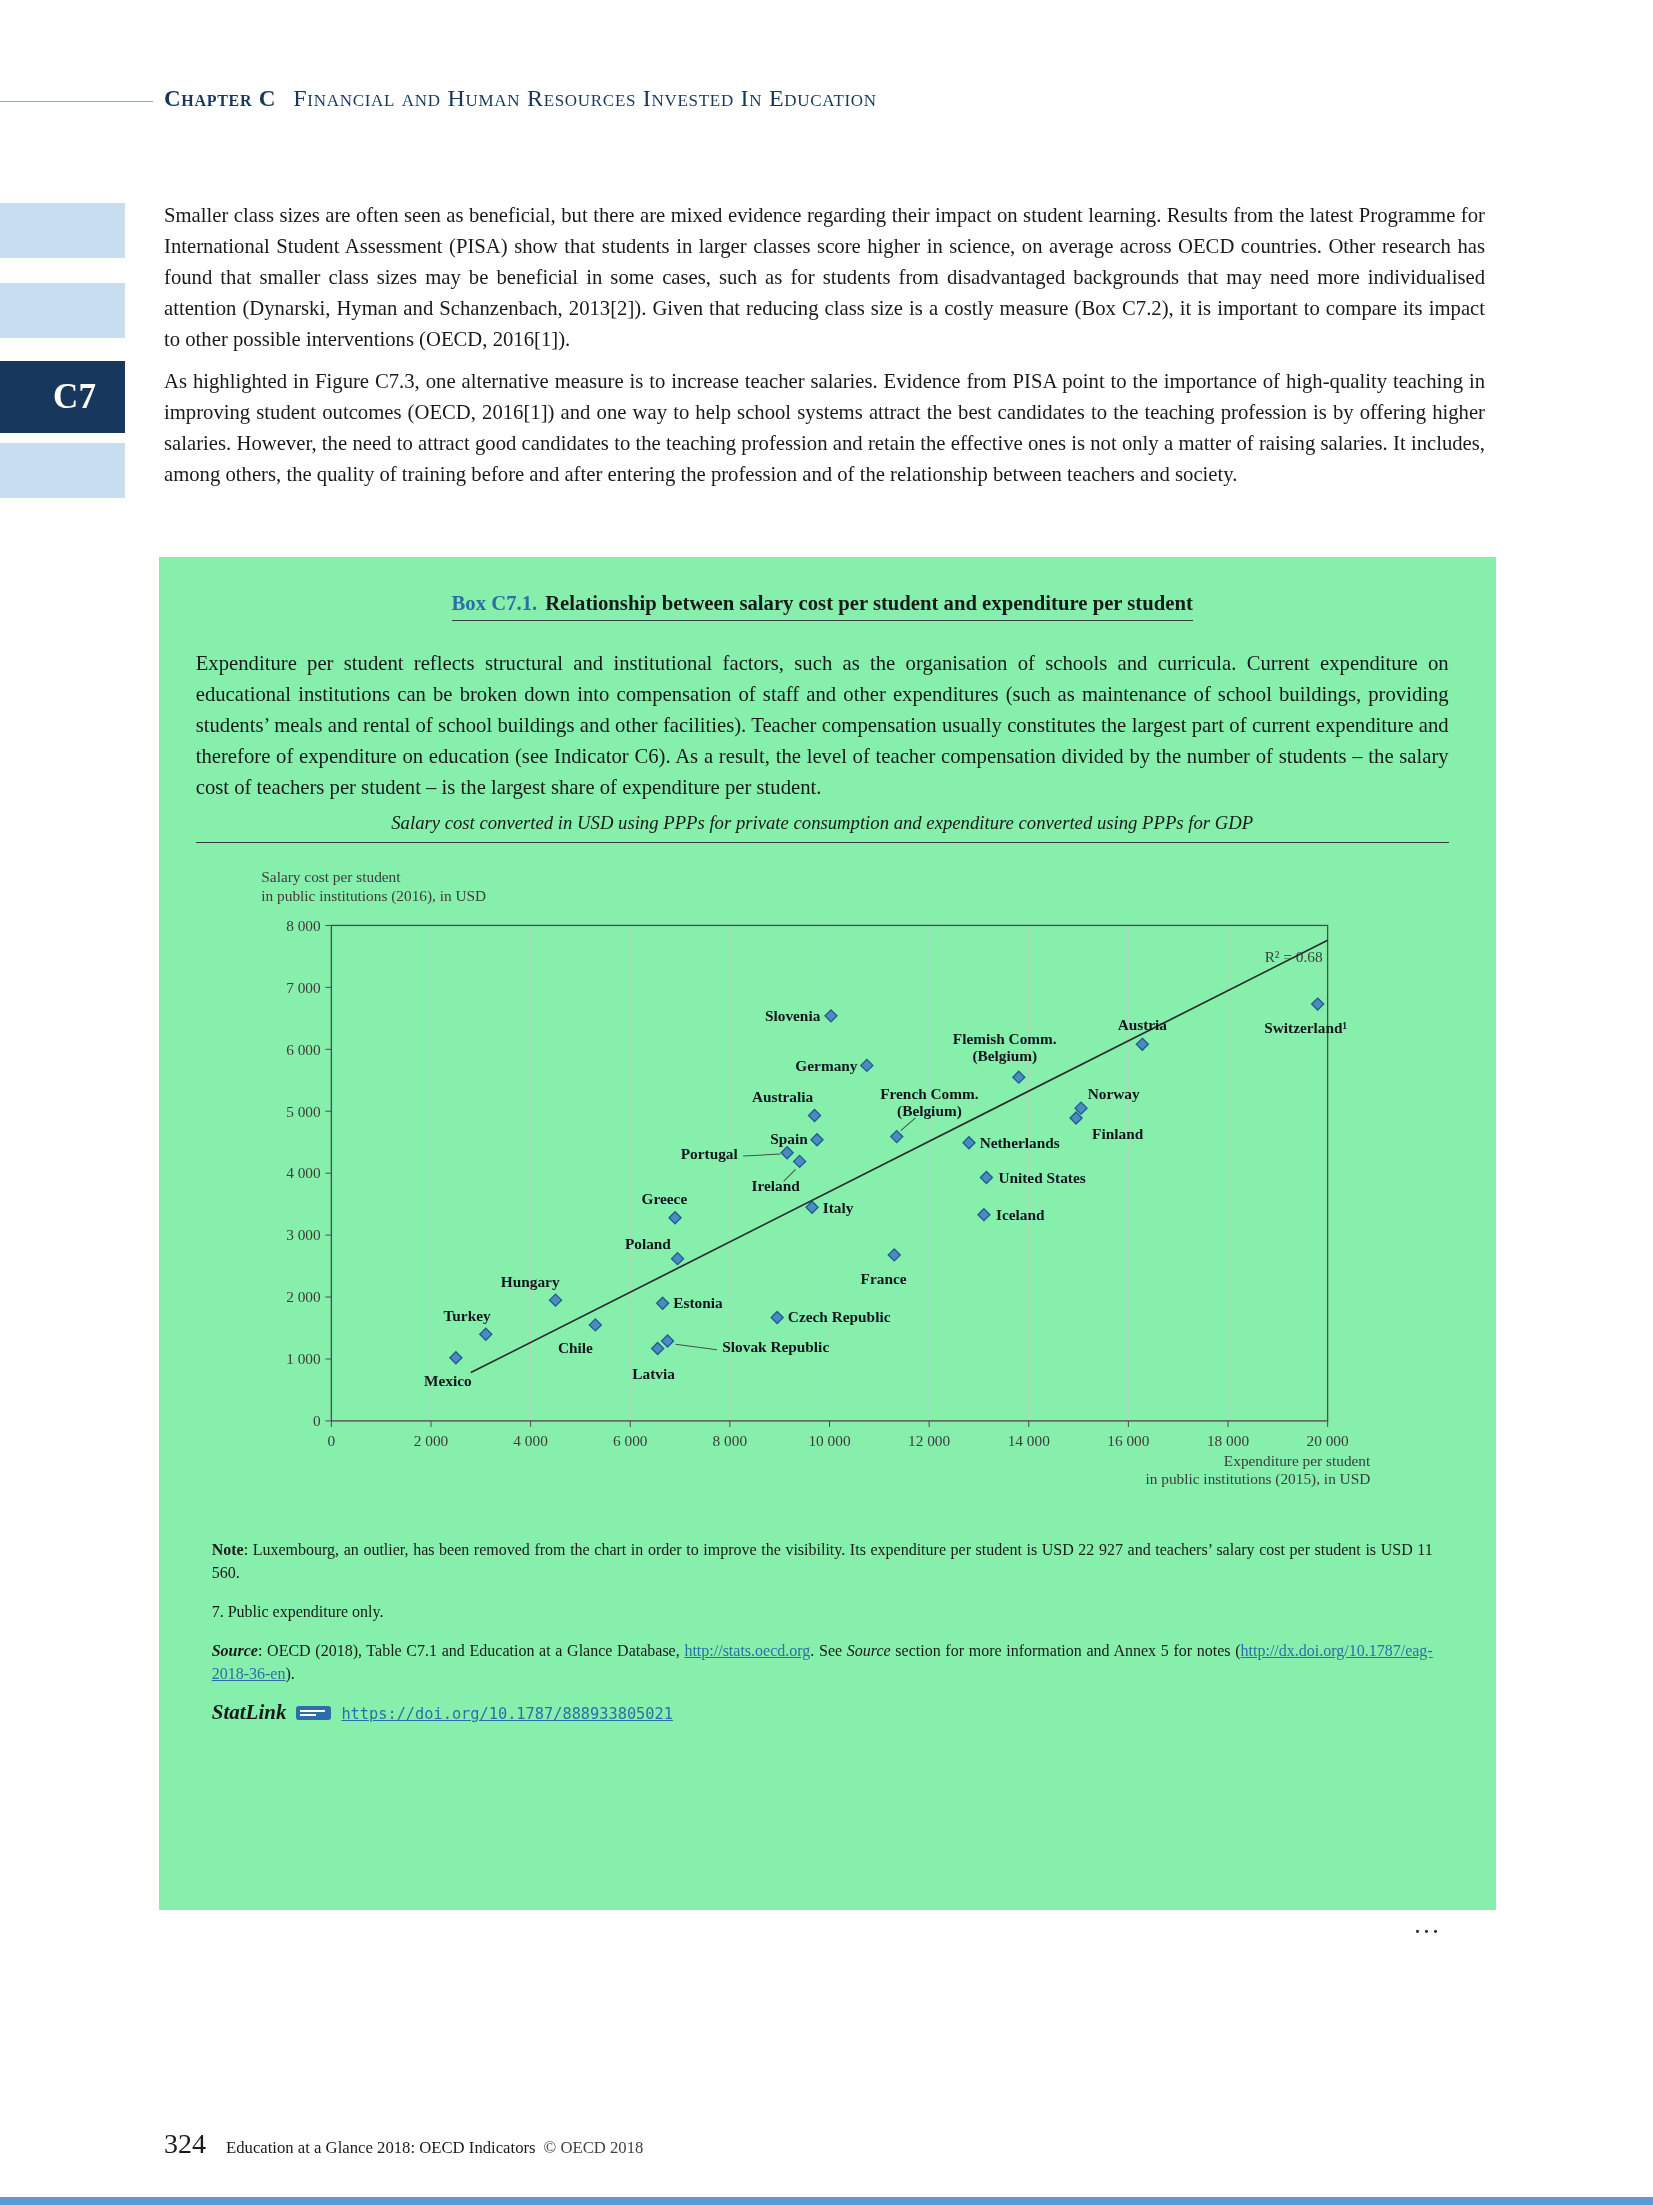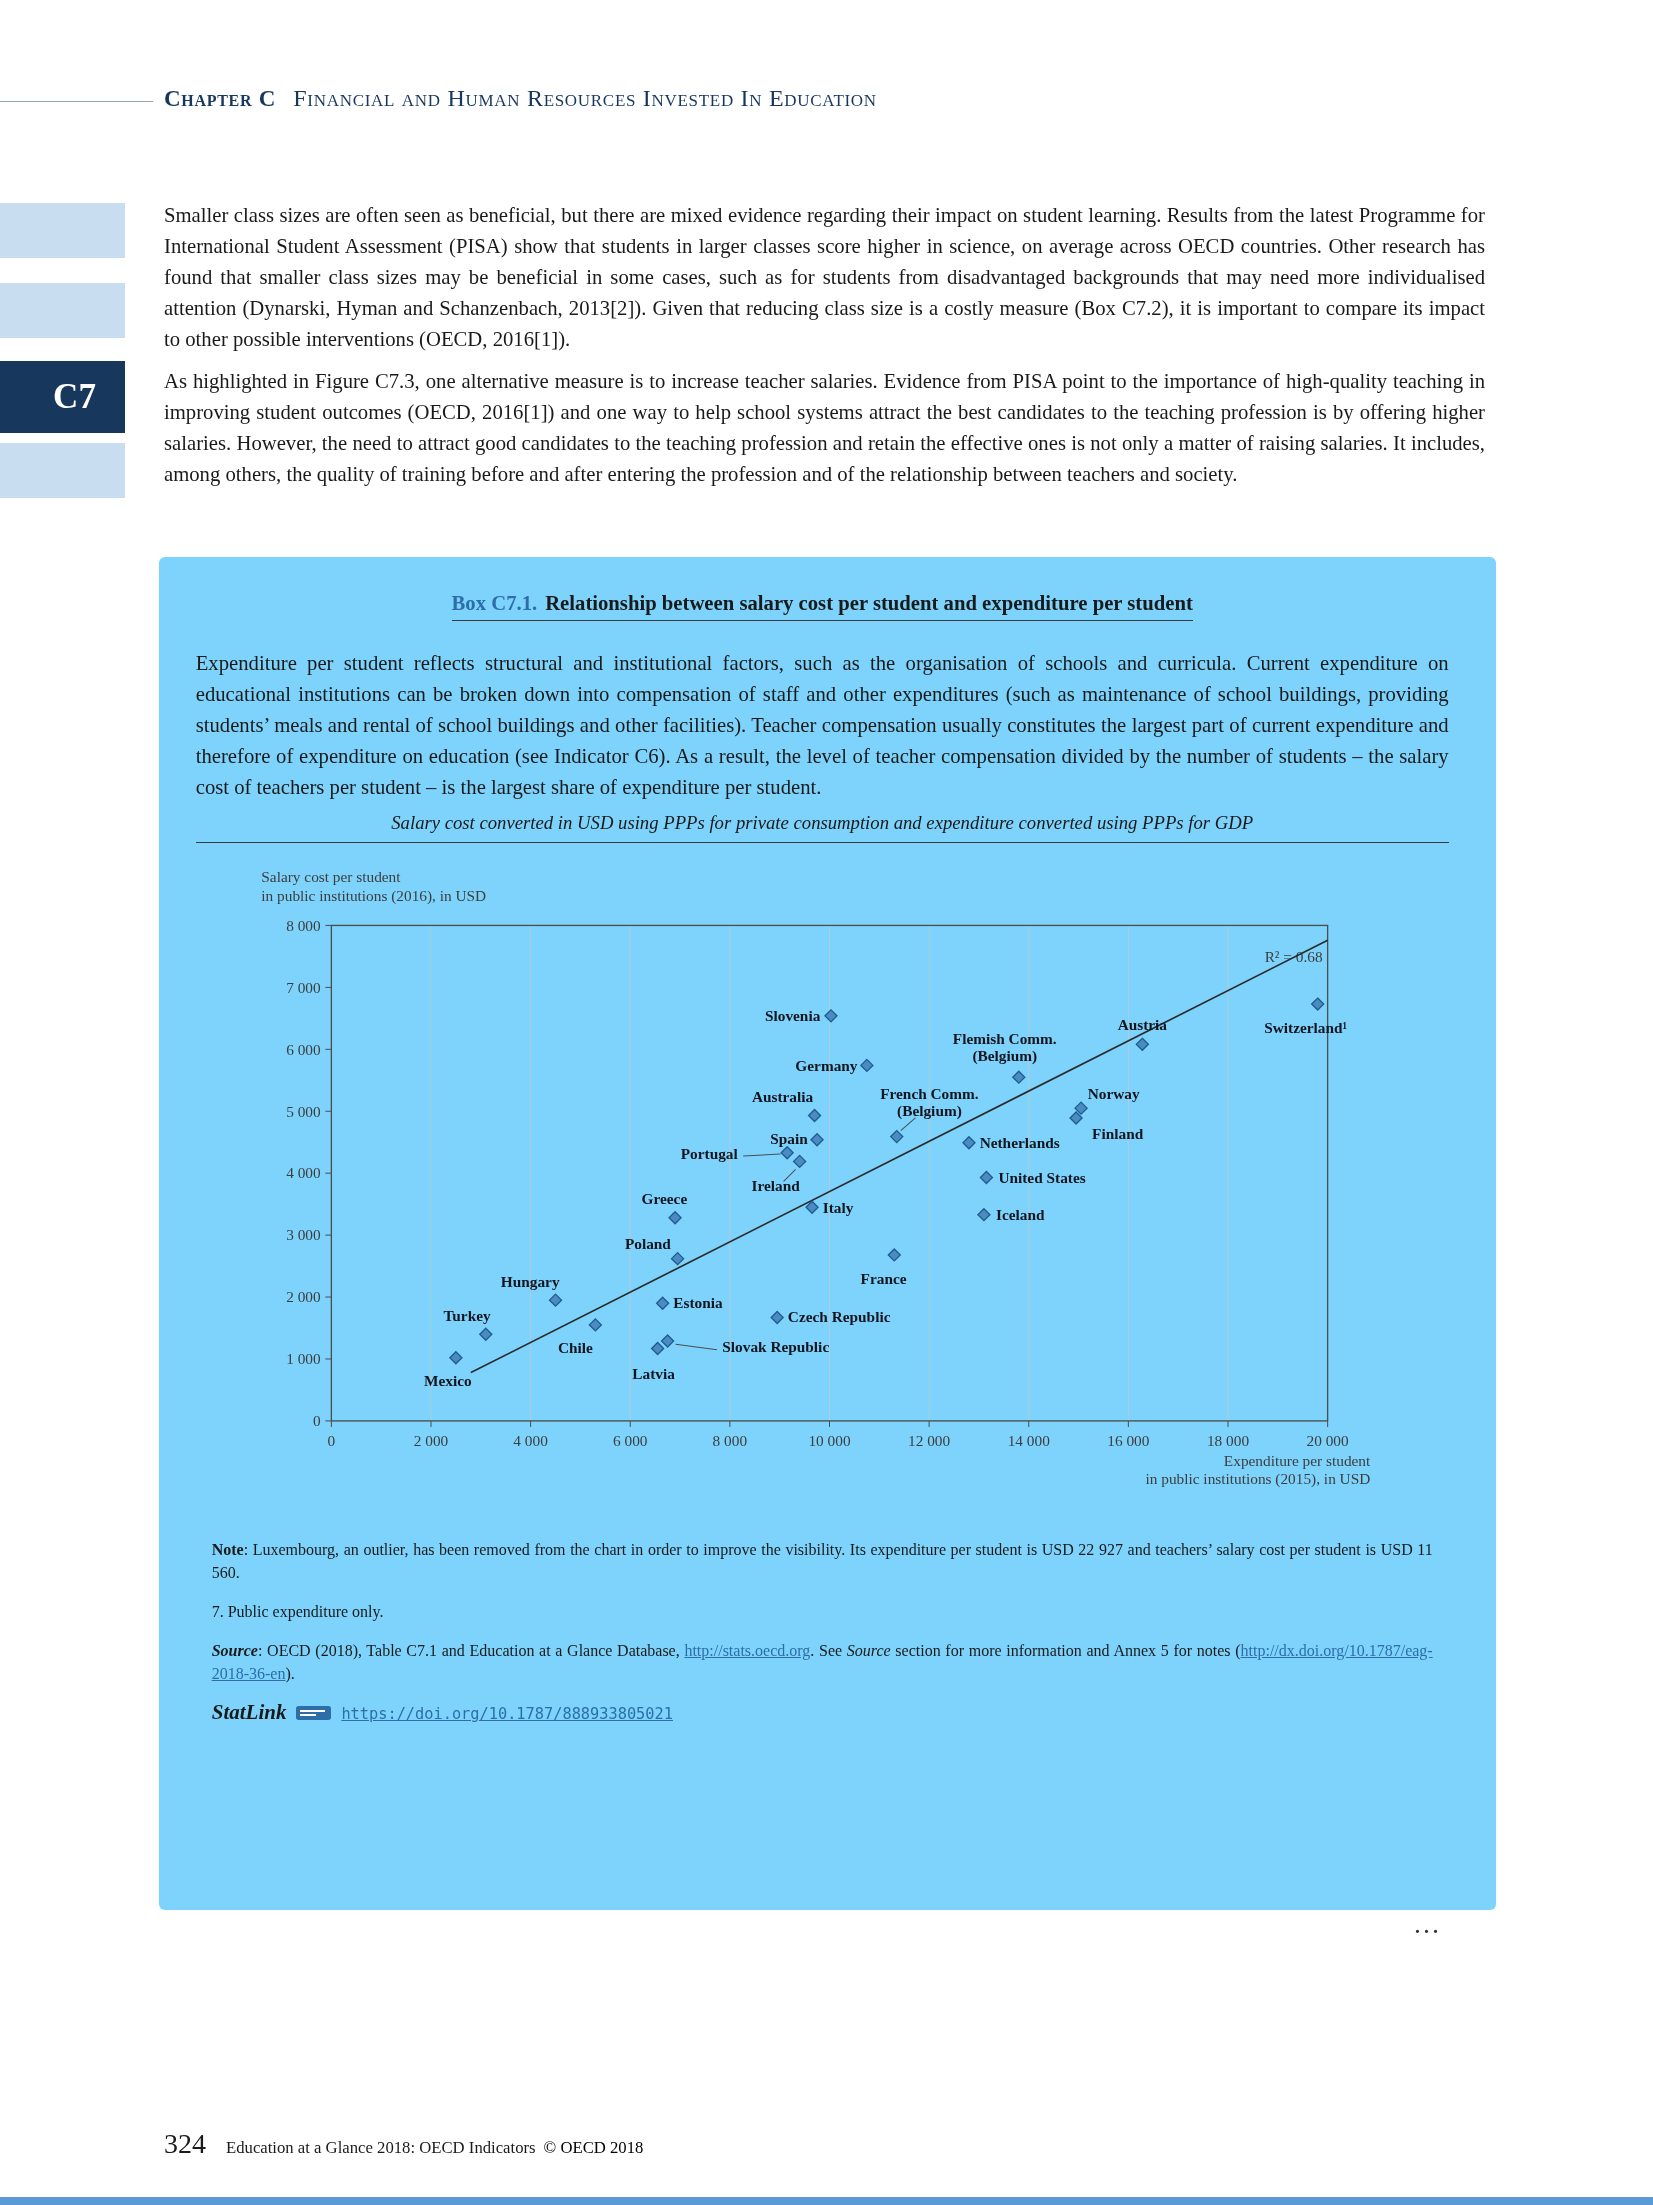--- a/index.html
+++ b/index.html
@@ -17,22 +17,22 @@
   .sb1{top:203px;} .sb2{top:283px;} .sb3{top:443px;}
   .side-tab{position:absolute;left:0;top:361px;width:125px;height:72px;background:#17375d;
             color:#ffffff;display:flex;align-items:center;justify-content:center;
             font-weight:bold;font-size:35px;padding-left:24px;box-sizing:border-box;}
 
   
   .main{position:absolute;left:164px;top:200px;width:1321px;}
   .main p.body-par{margin:0 0 10.7px 0;font-size:20.7px;line-height:31px;text-align:justify;}
 
   
-  .box{background:#7dd3fc;margin-left:-5.3px;width:1337px;box-sizing:border-box;
-       padding:35px 47px 17.3px 37px;margin-top:67px;min-height:1353px;border-radius:6px;}
+  .box{background:#86efac;margin-left:-5.3px;width:1337px;box-sizing:border-box;
+       padding:35px 47px 17.3px 37px;margin-top:67px;min-height:1353px;}
   .box-heading{text-align:center;}
   .box-heading-inner{display:inline-block;border-bottom:1.3px solid #3a3a3a;padding-bottom:5.3px;
                      font-weight:bold;font-size:20.7px;}
   .accent{color:#2d6ea8;font-weight:bold;margin-right:8px;}
   .box-body{margin:27px 0 0 0;font-size:20.7px;line-height:31px;text-align:justify;}
 
   .fig-title{margin-top:53px;text-align:center;font-weight:bold;font-size:20.7px;line-height:29px;}
   .fig-subtitle{margin-top:9.3px;text-align:center;font-style:italic;font-size:18.7px;}
   .fig-rule{border-bottom:1.3px solid #3a3a3a;margin-top:8px;}
 
@@ -61,21 +61,21 @@
   .statlink-icon::after{content:"";position:absolute;left:4.7px;top:8.7px;width:16px;height:2px;background:#fff;}
   .statlink-url{font-family:"DejaVu Sans Mono",monospace;font-size:15.3px;color:#1a1a1a;}
 
   .continuation{margin-left:-5.3px;width:1337px;box-sizing:border-box;text-align:right;
                 padding-right:53px;font-size:27px;letter-spacing:2.7px;color:#333;margin-top:1.3px;line-height:27px;}
 
   
   .footer{position:absolute;left:164px;top:2128px;display:flex;align-items:baseline;}
   .page-num{font-size:28px;color:#1a1a1a;}
   .footer-title{font-weight:normal;font-size:16.7px;margin-left:20px;color:#1a1a1a;}
-  .footer-copy{font-size:16.7px;margin-left:8px;color:#000000;}
+  .footer-copy{font-size:16.7px;margin-left:8px;color:#404040;}
 
   .bottom-bar{position:absolute;left:0;bottom:0;width:100%;height:8px;background:#5b9bd5;}
 </style>
 </head>
 <body>
 
 <div id="page">
 
   <div class="header-rule"></div>
   <div class="chapter-header">

